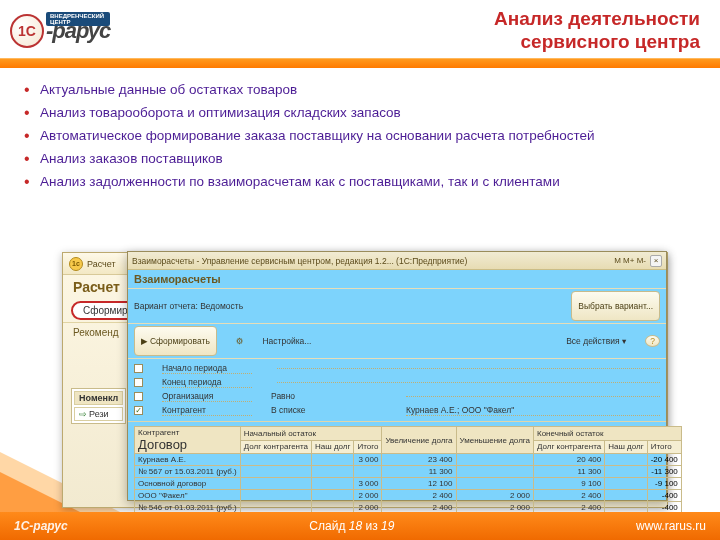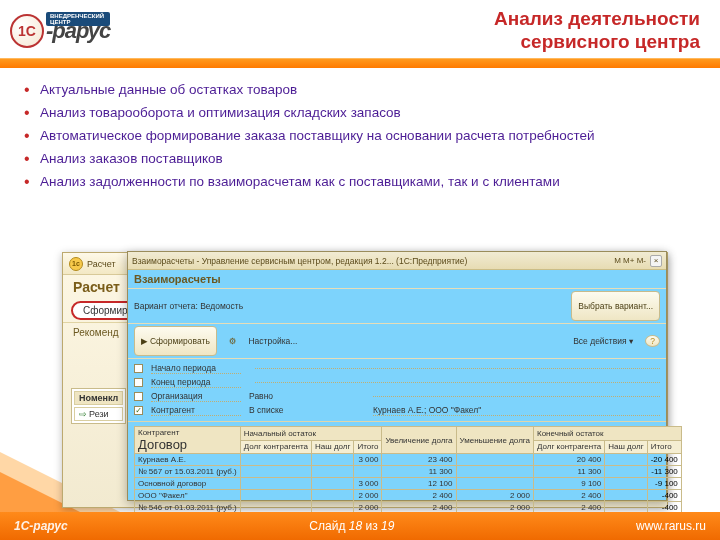--- a/index.html
+++ b/index.html
@@ -119,30 +119,30 @@
   .front-row1 {
     display:flex; justify-content:space-between; align-items:center;
     padding:2px 6px; border-bottom:1px solid #e6ddb8; font-size:8.5px;
   }
   .mini-btn {
     border:1px solid #c7bb8c; border-radius:4px;
     padding:9px 6px; background:linear-gradient(#fdfbef,#efe6c4);
     color:#4a3e14;
   }
   .front-row2 {
-    display:flex; align-items:center; gap:12px;
+    display:flex; align-items:center; gap:19px;
     padding:2px 6px; border-bottom:1px solid #e6ddb8; font-size:8.5px;
   }
   .gear { color:#6b5820; }
   .spacer { flex:1; }
   .params {
     padding: 2px 6px 4px; font-size:8.5px;
     border-bottom:1px solid #e0d6ab;
   }
-  .prow { display:flex; align-items:center; gap:8px; height:14px; }
+  .prow { display:flex; align-items:center; gap:19px; height:14px; }
   .pcb { width:9px;height:9px;border:1px solid #9a8c5b;background:#fff; }
   .pcb.ck::after{content:"✓";display:block;font-size:8px;line-height:7px;color:#3a6e1b;text-align:center;}
   .pfield { border-bottom:1px dotted #bfae74; min-width:90px; }
   .pval { border-bottom:1px dotted #bfae74; flex:1; margin-left:6px; }
 
   table.rep {
     border-collapse: collapse; width: calc(100% - 12px);
     margin: 4px 6px; font-size:8px;
   }
   .rep th, .rep td {

